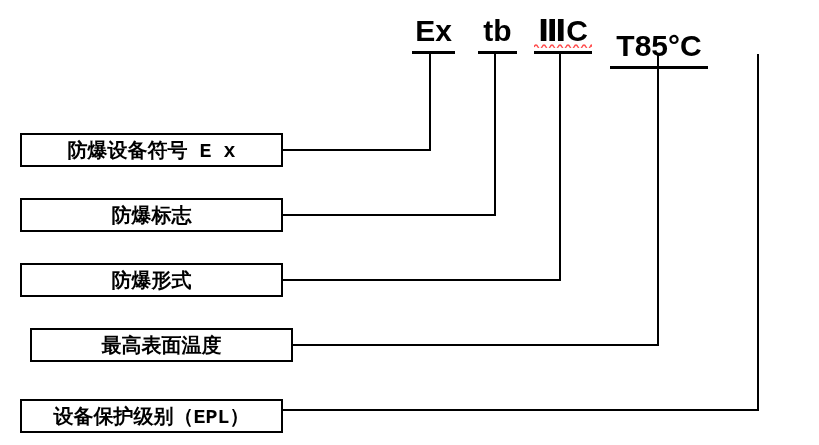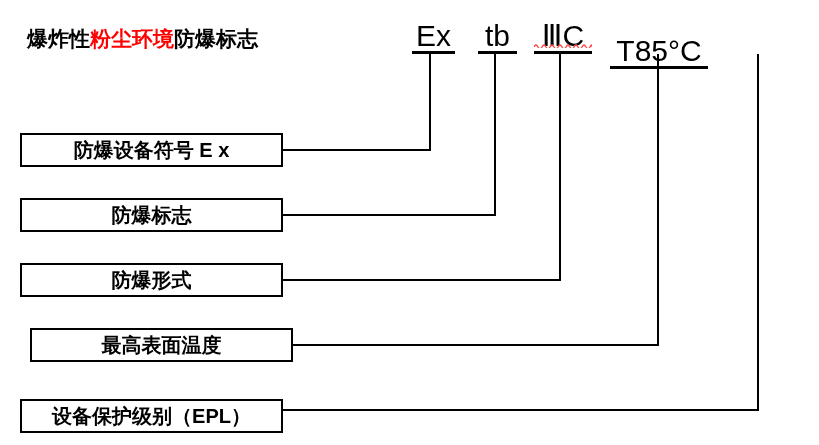--- a/index.html
+++ b/index.html
@@ -16,22 +16,22 @@
     position:absolute;left:27px;top:27px;
     font-size:21px;font-weight:700;line-height:1.15;
     letter-spacing:0px;white-space:nowrap;
   }
   .title .hl{color:#FF0000;}
   
   .mark{
     position:absolute;top:10px;height:44px;
     box-sizing:border-box;
     border-bottom:3px solid #000;
-    display:flex;align-items:flex-end;justify-content:center;
-    font-size:30px;font-weight:400;line-height:1;white-space:nowrap;
+    display:flex;align-items:center;justify-content:center;
+    font-size:30px;font-weight:700;line-height:1;white-space:nowrap;
   }
   #mark-ex  {left:412px;width:43px;}
   #mark-tb  {left:478px;width:39px;}
   #mark-iiic{left:534px;width:58px;}
   #mark-t85 {left:610px;width:98px;margin-top:15px;}
   #mark-db  {left:734px;width:53px;}
   .squiggle{
     position:absolute;left:0;right:0;bottom:3px;height:5px;
   }
   .squiggle svg{display:block;width:100%;height:5px;}
@@ -47,36 +47,33 @@
   #h-1{top:214px;width:213px;}
   #h-2{top:279px;width:278px;}
   #h-3{top:344px;width:376px;}
   #h-4{top:409px;width:476px;}
   
   .lbox{
     position:absolute;left:20px;width:263px;height:34px;
     box-sizing:border-box;
     border:2px solid #000;background:#fff;
     display:flex;align-items:center;justify-content:center;
-    font-size:20px;font-weight:700;white-space:nowrap;
+    font-size:20px;font-weight:700;white-space:nowrap;font-family:Liberation Mono, monospace;
   }
   #lbox-0{top:133px;}
   #lbox-1{top:198px;}
   #lbox-2{top:263px;}
   #lbox-3{top:328px;margin-left:10px;}
   #lbox-4{top:399px;}
 </style>
 </head>
 <body>
 
 <div class="canvas">
 
-  <div class="title">
-    <span>爆炸性</span><span class="hl">粉尘环境</span><span>防爆标志</span>
-  </div>
 
   <div class="mark" id="mark-ex">
     <span>Ex</span>
   </div>
   <div class="mark" id="mark-tb">
     <span>tb</span>
   </div>
   <div class="mark" id="mark-iiic">
     <span>ⅢC</span>
     <span class="squiggle">

